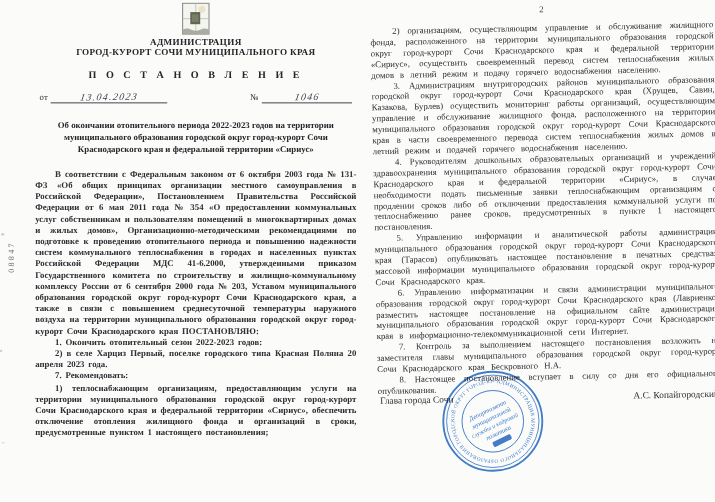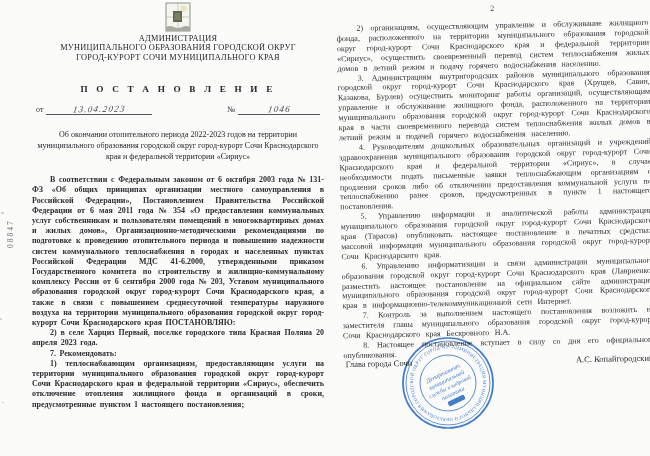--- a/index.html
+++ b/index.html
@@ -3,29 +3,29 @@
 <meta charset="utf-8">
 <style>
   html,body{margin:0;padding:0;}
   .canvas{
     position:relative;width:650px;height:456px;background:#fbfbfa;overflow:hidden;
     font-family:"Liberation Serif","DejaVu Serif",serif;color:#2e2e33;
   }
   
   .page1{position:absolute;left:32px;top:0;width:292px;}
   .emblem-wrap{text-align:center;margin-top:2px;height:32px;}
-  .org{ text-align:center;font-weight:normal;font-size:8.3px;line-height:9.4px;color:#26262b;letter-spacing:.3px;}
-  .doctype{text-align:center;font-weight:bold;font-size:9.2px;letter-spacing:3.2px;margin-top:22px;color:#26262b;}
+  .org{ text-align:center;font-weight:bold;font-size:8.3px;line-height:9.4px;color:#26262b;letter-spacing:.3px;}
+  .doctype{text-align:center;font-weight:bold;font-size:9.2px;letter-spacing:3.2px;margin-top:10px;color:#26262b;}
   .daterow{display:flex;align-items:center;margin-top:10px;padding:0 4px;font-size:8px;}
   .ulin{border-bottom:.9px solid #55555c;display:inline-block;text-align:center;}
   .ulin.date{width:106px;margin-left:3px;}
   .ulin.num{width:82px;margin-left:3px;}
   .hand{display:inline-block;font-style:italic;font-size:9px;letter-spacing:1.2px;color:#42434d;transform:skewX(-10deg) rotate(-1deg);}
   .spacer{flex:1;}
-  .doc-title{margin:14px auto 4px auto;width:282px;text-align:center;font-weight:normal;font-size:8px;line-height:11px;color:#26262b;}
+  .doc-title{margin:14px auto 4px auto;width:282px;text-align:center;font-weight:bold;font-size:8px;line-height:11px;color:#26262b;}
   .body1{margin-top:13px;font-weight:bold;}
   .body1 p{margin:0;font-size:8px;line-height:10.2px;text-align:justify;text-indent:18px;word-spacing:1.5px;}
   
   .page2{position:absolute;left:336px;top:0;width:312px;transform:rotate(-1.2deg);transform-origin:50% 0;}
   .pagenum{text-align:center;font-size:8px;margin-top:4px;color:#3a3a40;}
   .body2{margin-top:8px;}
   .body2 p{margin:0;font-size:8px;line-height:9.9px;text-align:justify;text-indent:20px;word-spacing:3.5px;}
   .signature{position:absolute;left:0;top:356px;width:100%;display:flex;justify-content:space-between;font-size:8.5px;color:#2c2c31;padding:0 2px;box-sizing:border-box;}
   
   .regnum{position:absolute;left:6px;top:248px;transform:rotate(-90deg);transform-origin:left top;
@@ -48,37 +48,37 @@
         <line x1="13" y1="1" x2="13" y2="29" stroke="#b9b9b2" stroke-width="0.7"></line>
         <line x1="1" y1="15" x2="25" y2="15" stroke="#b9b9b2" stroke-width="0.7"></line>
         <circle cx="18.5" cy="6.5" r="3.2" fill="#e9e3c4"></circle>
         <rect x="8" y="9" width="9" height="11" fill="#5f6652"></rect>
         <rect x="9.5" y="11" width="6" height="7" fill="#787f66"></rect>
         <path d="M1 25 q4 -2 8 0 t8 0 t8 0 l0 4 l-24 0 z" fill="#a9aca0"></path>
       </svg>
     </div>
 
     <div class="org">АДМИНИСТРАЦИЯ</div>
-    <div class="org">МУНИЦИПАЛЬНОГО ОБРАЗОВАНИЯ ГОРОДСКОЙ ОКРУГ</div>
     <div class="org">ГОРОД-КУРОРТ СОЧИ МУНИЦИПАЛЬНОГО КРАЯ</div>
 
     <div class="doctype">П О С Т А Н О В Л Е Н И Е</div>
 
     <div class="daterow">
       <span>от</span>
         <span class="ulin date"><span class="hand">13.04.2023</span></span>
       <span class="spacer"></span>
       <span>№</span>
         <span class="ulin num"><span class="hand">1046</span></span>
     </div>
 
     <div class="doc-title">Об окончании отопительного периода 2022-2023 годов на территории муниципального образования городской округ город-курорт Сочи Краснодарского края и федеральной территории «Сириус»</div>
 
     <div class="body1">
       <p>В соответствии с Федеральным законом от 6 октября 2003 года № 131-ФЗ «Об общих принципах организации местного самоуправления в Российской Федерации», Постановлением Правительства Российской Федерации от 6 мая 2011 года № 354 «О предоставлении коммунальных услуг собственникам и пользователям помещений в многоквартирных домах и жилых домов», Организационно-методическими рекомендациями по подготовке к проведению отопительного периода и повышению надежности систем коммунального теплоснабжения в городах и населенных пунктах Российской Федерации МДС 41-6.2000, утвержденными приказом Государственного комитета по строительству и жилищно-коммунальному комплексу России от 6 сентября 2000 года № 203, Уставом муниципального образования городской округ город-курорт Сочи Краснодарского края, а также в связи с повышением среднесуточной температуры наружного воздуха на территории муниципального образования городской округ город-курорт Сочи Краснодарского края ПОСТАНОВЛЯЮ:</p>
+      <p>1. Окончить отопительный сезон 2022-2023 годов:</p>
       <p>2) в селе Харциз Первый, поселке городского типа Красная Поляна 20 апреля 2023 года.</p>
       <p>7. Рекомендовать:</p>
       <p>1) теплоснабжающим организациям, предоставляющим услуги на территории муниципального образования городской округ город-курорт Сочи Краснодарского края и федеральной территории «Сириус», обеспечить отключение отопления жилищного фонда и организаций в сроки, предусмотренные пунктом 1 настоящего постановления;</p>
     </div>
   </div>
 
   <div class="regnum">08847</div>
 
   <div class="page2">
     <div class="pagenum">2</div>

